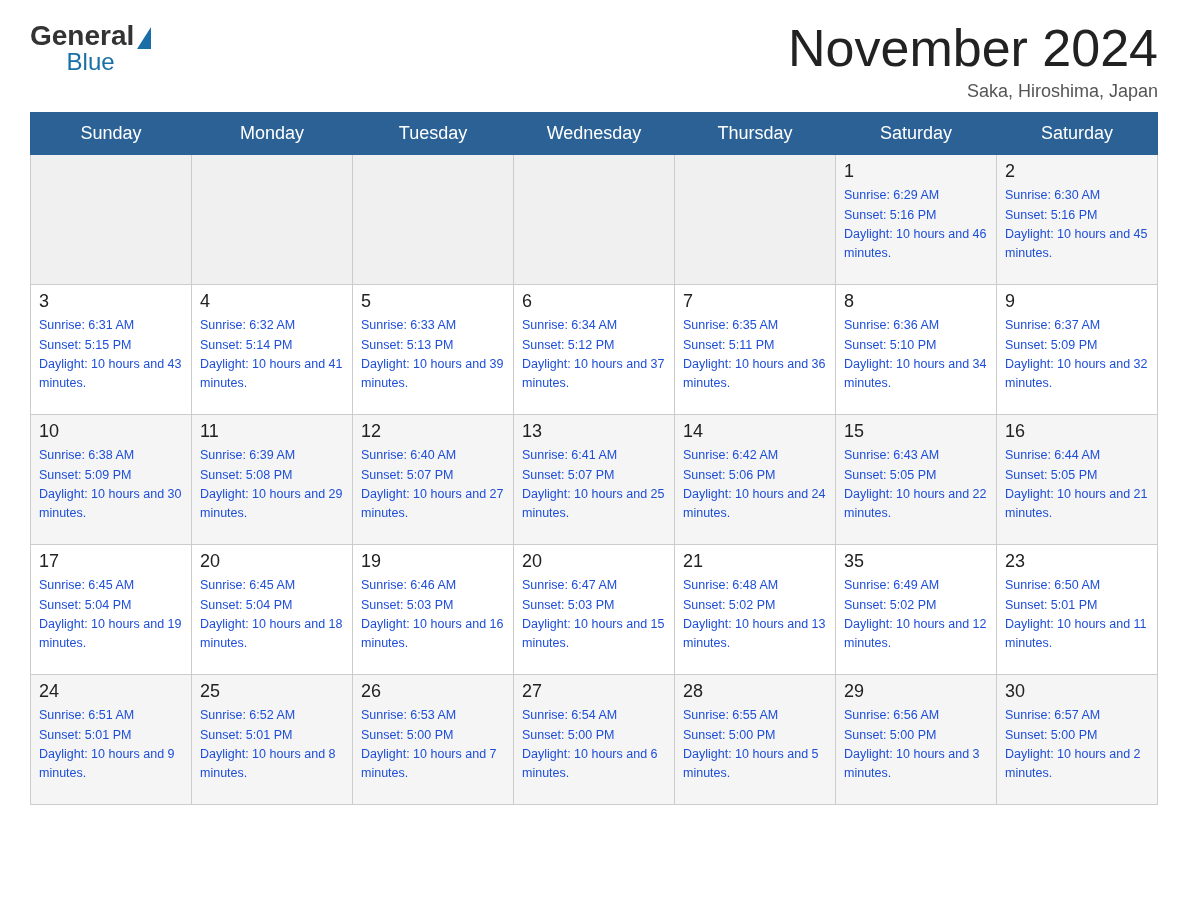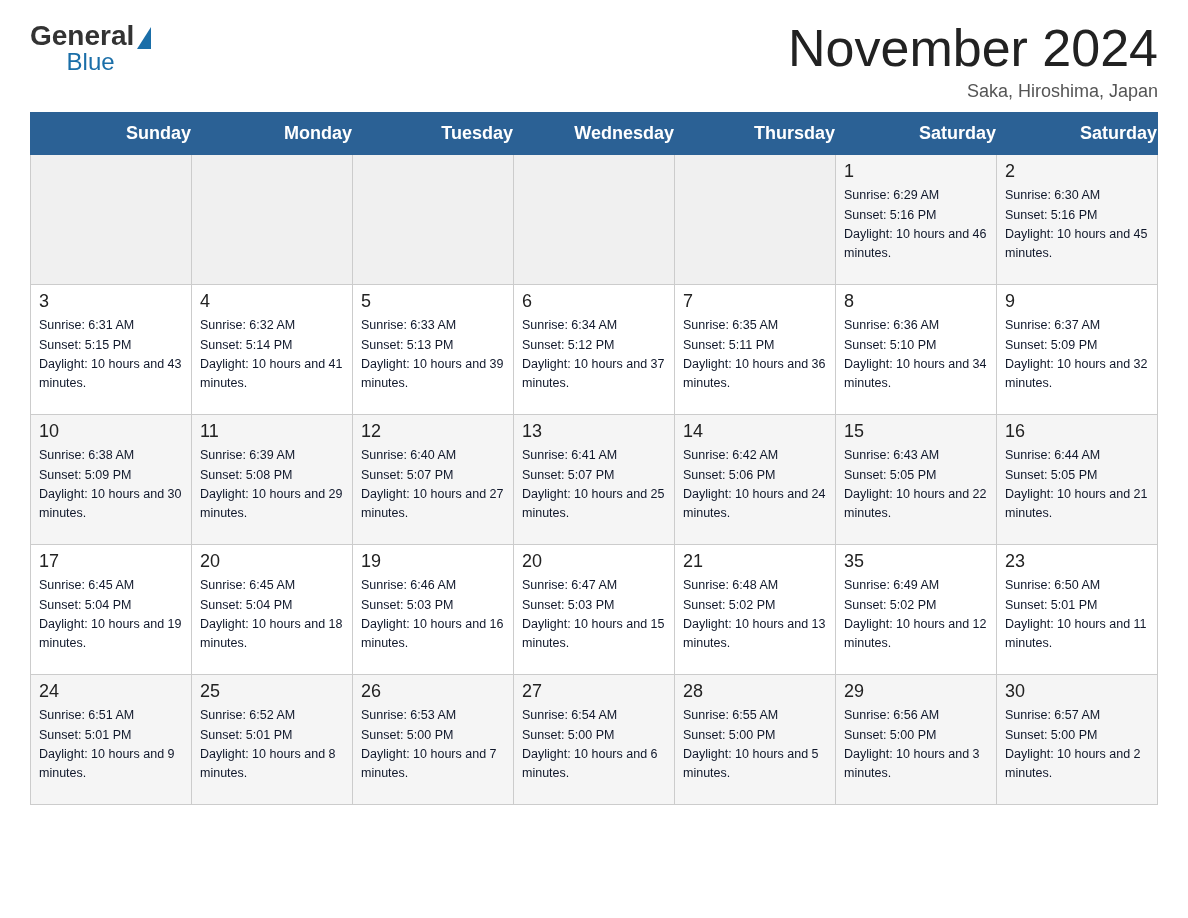--- a/index.html
+++ b/index.html
@@ -62,23 +62,23 @@
     }
     table {
       width: 100%;
       border-collapse: collapse;
       margin-top: 10px;
     }
     thead tr th {
       background-color: #2b6195;
       color: #fff;
       font-size: 18px;
-      font-weight: bold;
+      font-weight: normal;
       padding: 10px 0;
-      text-align: right;
+      text-align: center;
       border: 1px solid #2b6195;
     }
     tbody tr td {
       vertical-align: top;
       border: 1px solid #ccc;
       padding: 6px 8px;
       width: 14.28%;
       min-height: 120px;
       height: 130px;
       background: #fff;
@@ -91,21 +91,21 @@
     }
     .day-number {
       font-size: 18px;
       color: #222;
       font-weight: normal;
       display: block;
       margin-bottom: 4px;
     }
     .day-info {
       font-size: 12.5px;
-      color: #0f172a;
+      color: #1d4ed8;
       line-height: 1.55;
     }
     .empty-cell {
       background: #f0f0f0 !important;
     }
     tbody tr:first-child td.empty-cell {
       background: #f0f0f0 !important;
     }
   </style>
 </head>

